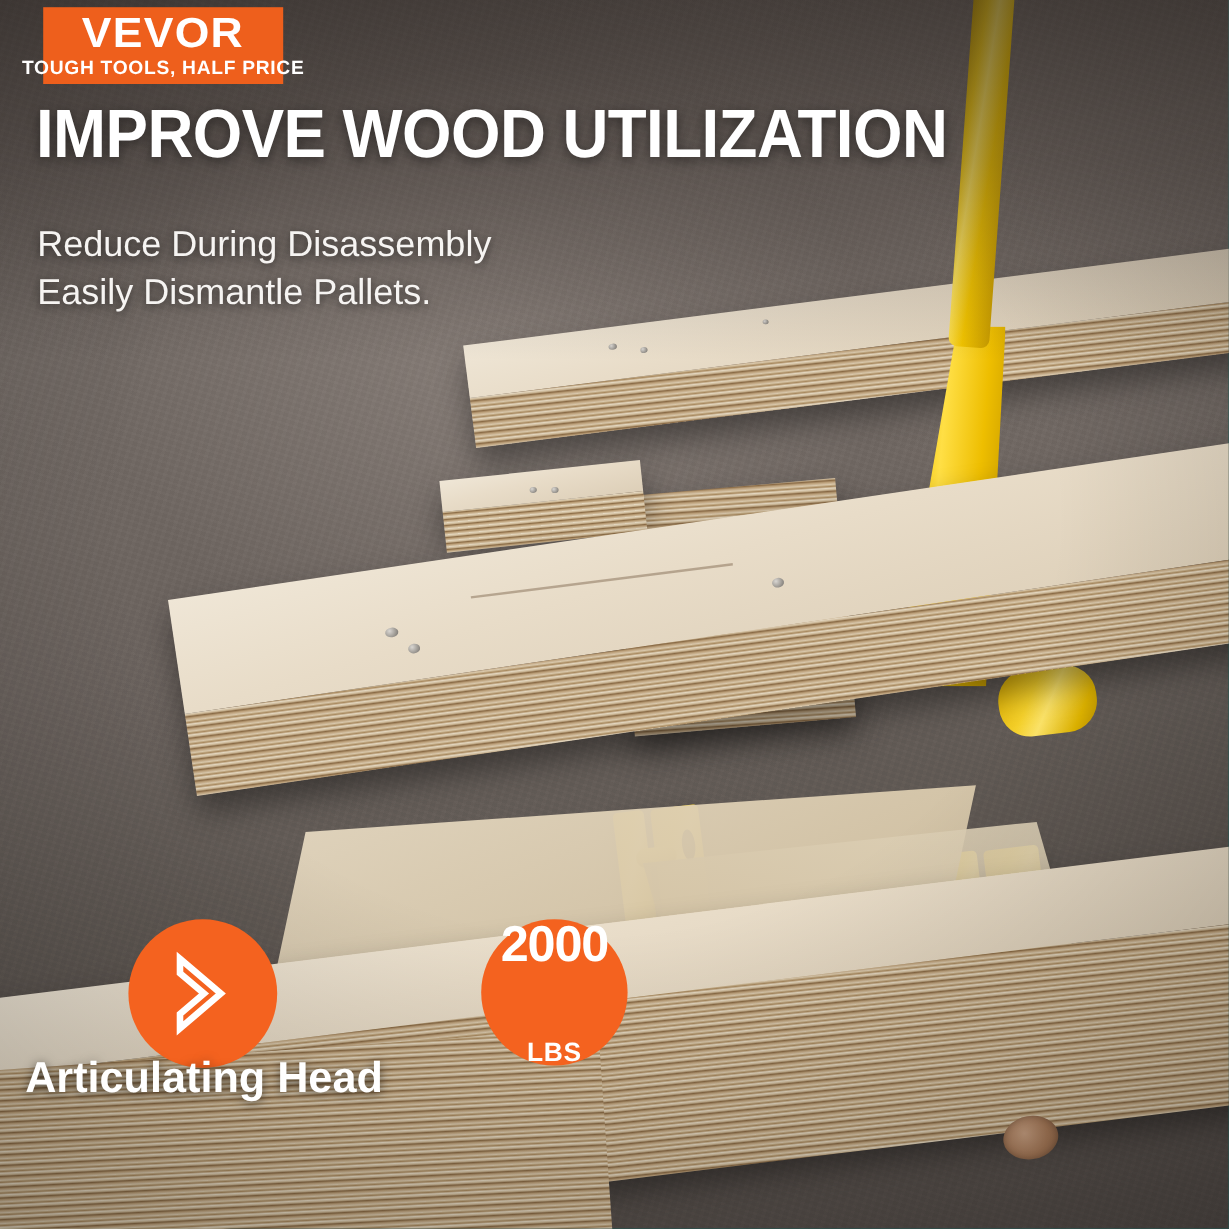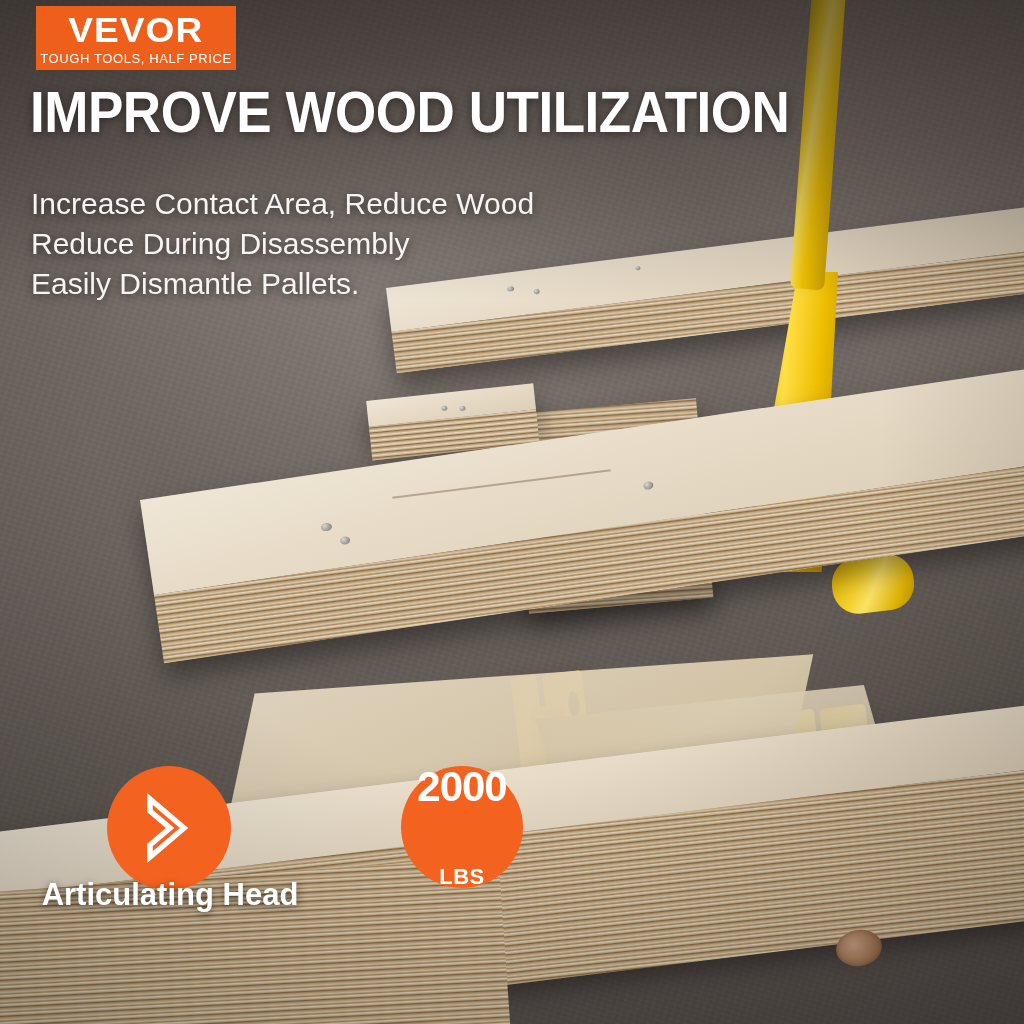--- a/index.html
+++ b/index.html
@@ -153,21 +153,21 @@
     position:absolute;left:36px;top:6px;width:200px;height:64px;
     background:#ee5f1c;display:flex;flex-direction:column;
     align-items:center;justify-content:center;
   }
   .logo-word{
     color:#fff;font-weight:bold;font-size:35px;letter-spacing:1px;
     line-height:1;font-family:"Liberation Sans","DejaVu Sans",sans-serif;
     transform:scaleX(1.06);
   }
   .logo-tag{
-    color:#fff;font-weight:normal;font-size:13px;letter-spacing:.6px;
+    color:#fff;font-weight:bold;font-size:16px;letter-spacing:.6px;
     margin-top:5px;line-height:1;white-space:nowrap;
   }
 
   
   .headline{
     position:absolute;left:30px;top:84px;
     color:#ffffff;font-weight:bold;font-size:57px;line-height:1;
     letter-spacing:-0.5px;white-space:nowrap;
     transform:scaleX(0.93);transform-origin:0 0;
     text-shadow:0 2px 10px rgba(0,0,0,.45);
@@ -188,21 +188,21 @@
   }
   .badge-arrow{left:107px;top:766px;width:124px;height:124px;}
   .badge-lbs{left:401px;top:766px;width:122px;height:122px;justify-content:space-between;}
   .badge-lbs .num{font-size:42px;font-weight:bold;line-height:1;letter-spacing:-1px;}
   .badge-lbs .unit{font-size:22px;font-weight:bold;line-height:1;margin-top:5px;letter-spacing:.5px;}
 
   .cap{
     position:absolute;color:#fff;font-weight:bold;text-shadow:0 2px 9px rgba(0,0,0,.6);
     text-align:center;
   }
-  .cap-left{left:6px;top:878px;width:328px;font-size:31px;line-height:1.12;}
+  .cap-left{left:6px;top:878px;width:328px;font-size:36px;line-height:1.12;}
   .cap-right{left:320px;top:872px;width:320px;font-size:31px;line-height:1.26;}
 </style>
 </head>
 <body>
 
 <div class="stage">
 
   <div class="floor"></div>
   <div class="floor-grain"></div>
 
@@ -267,21 +267,20 @@
   <div class="darktop"></div>
 
   <div class="logo">
     <div class="logo-word">VEVOR</div>
     <div class="logo-tag">TOUGH TOOLS, HALF PRICE</div>
   </div>
 
   <div class="headline">IMPROVE WOOD UTILIZATION</div>
 
   <div class="subtitle">
-    <div>Increase Contact Area, Reduce Wood</div>
     <div>Reduce During Disassembly</div>
     <div>Easily Dismantle Pallets.</div>
   </div>
 
   <div class="badge-circle badge-arrow">
     <svg width="74" height="74" viewBox="0 0 74 74">
       <path d="M18 8 L52 37 L18 66 L18 54 L38 37 L18 20 Z" fill="none" stroke="#ffffff" stroke-width="5.5" stroke-linejoin="miter"></path>
     </svg>
   </div>
   <div class="cap cap-left">Articulating Head</div>

